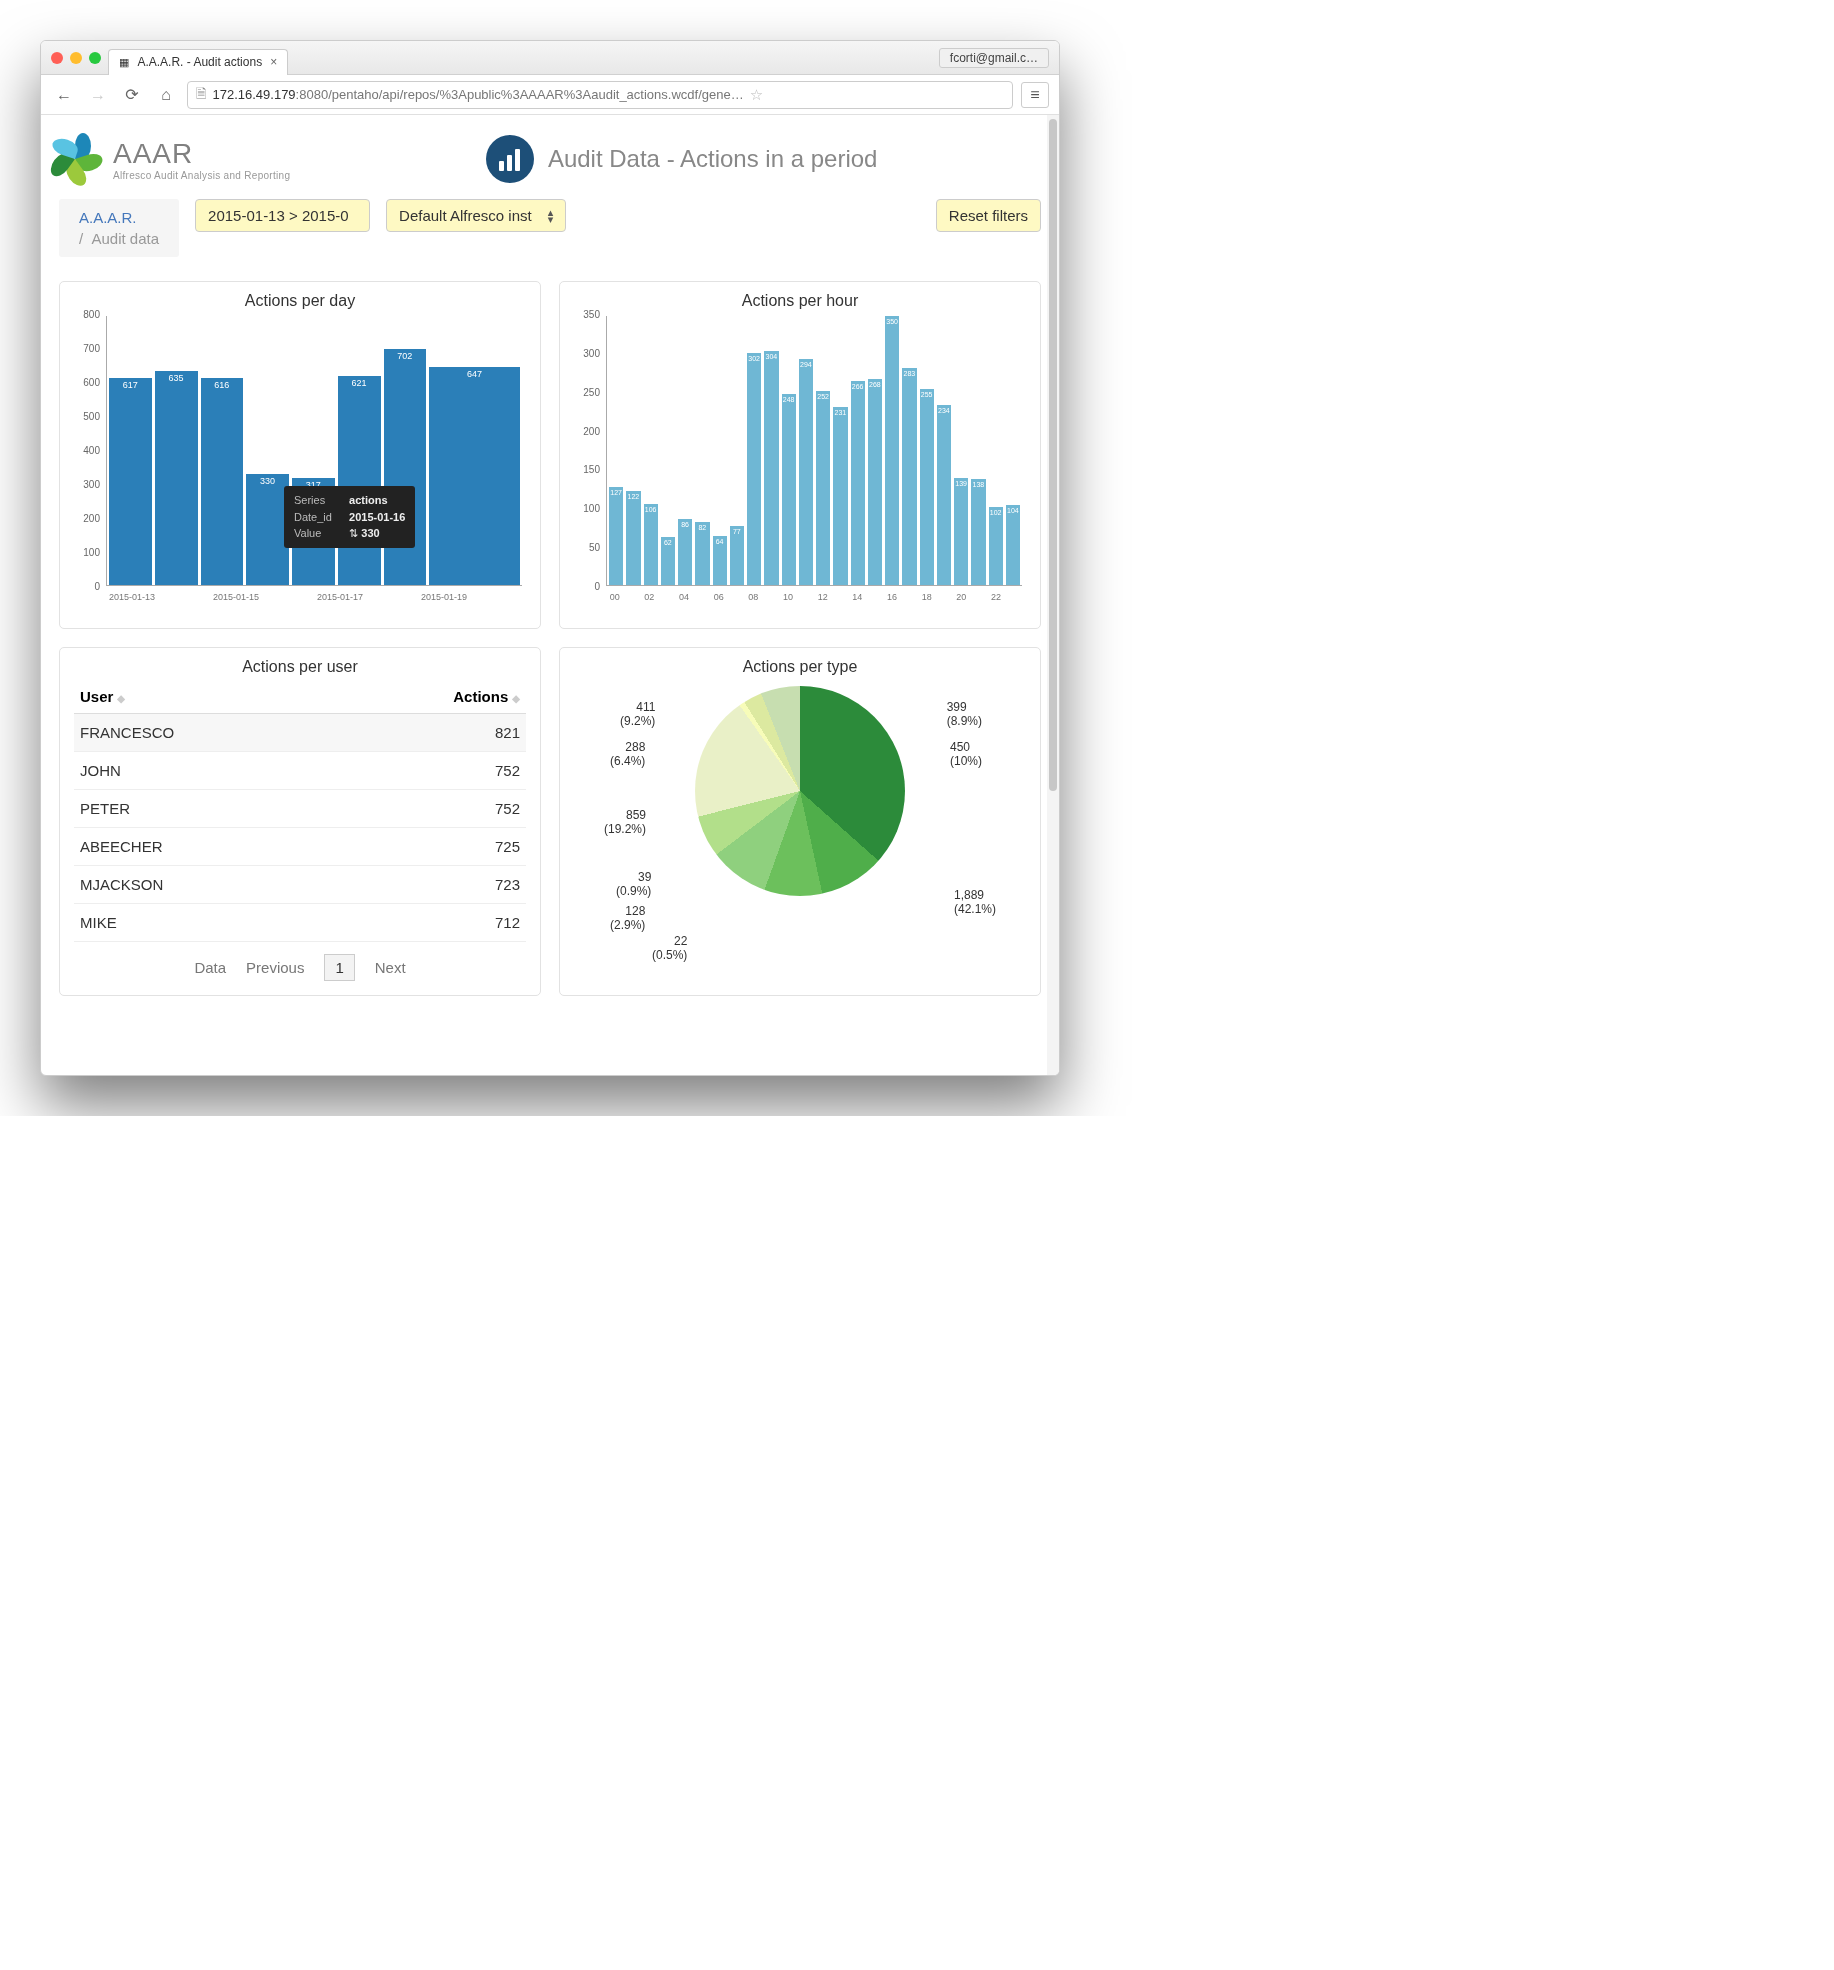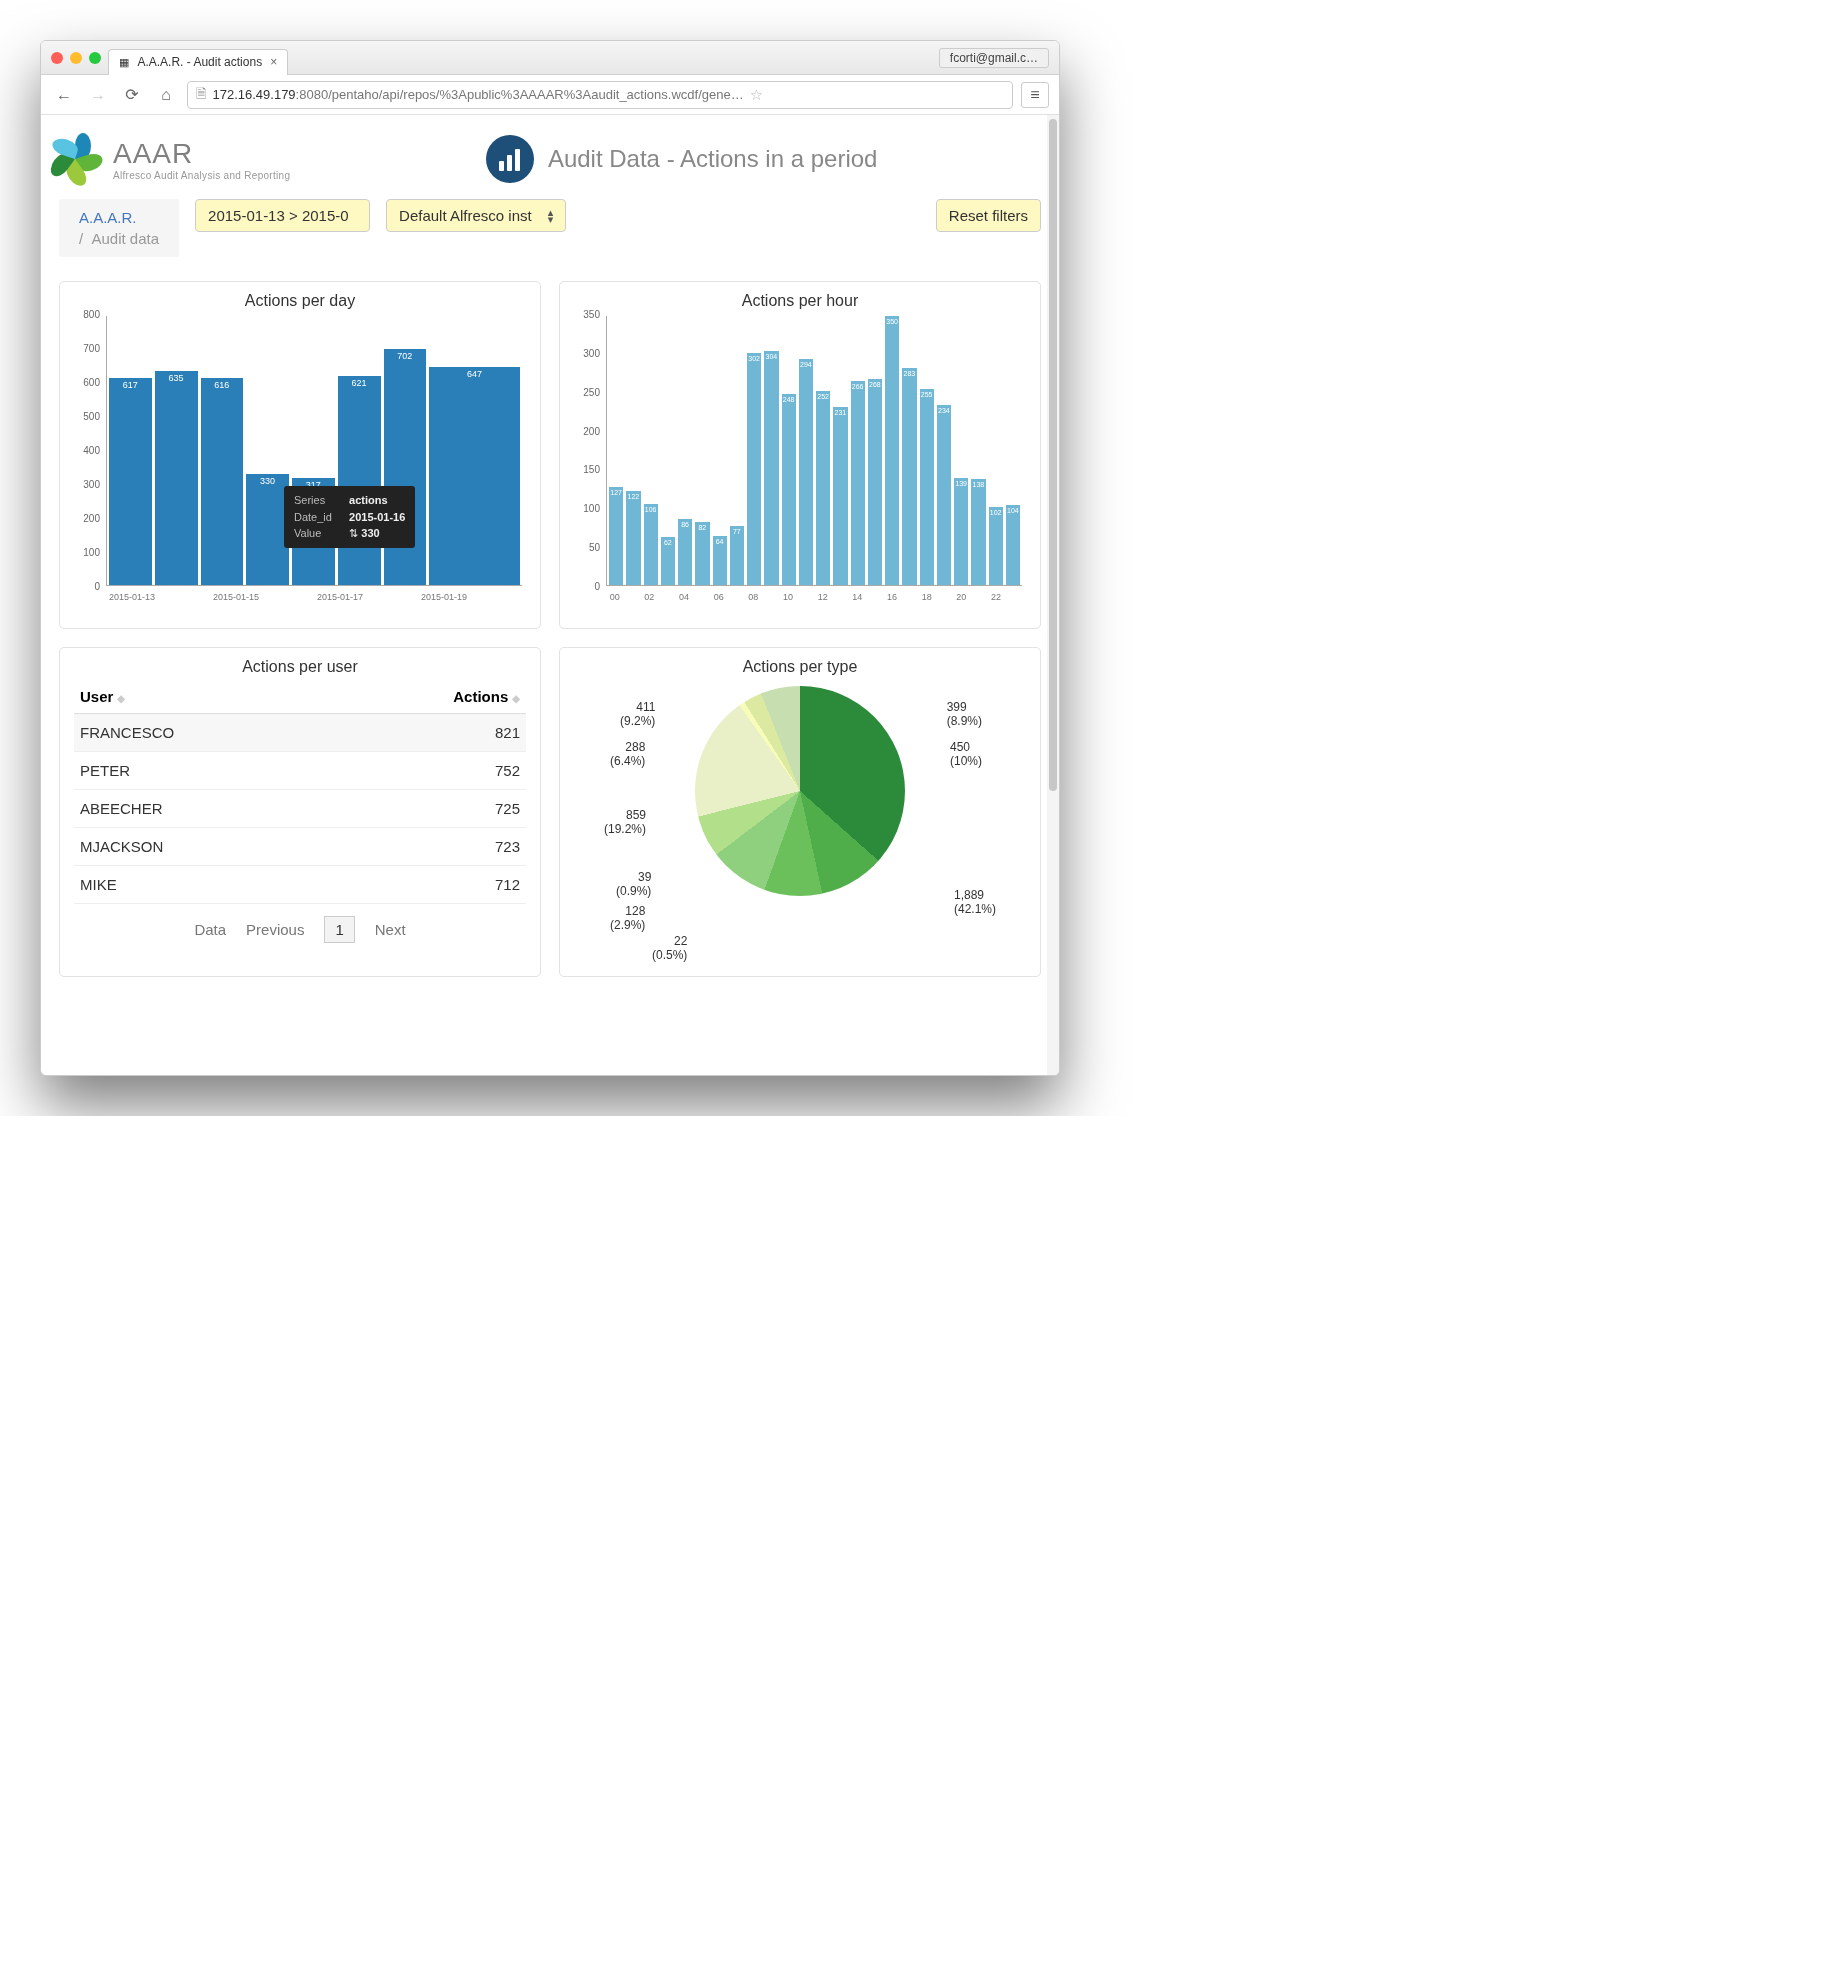--- a/index.html
+++ b/index.html
@@ -318,20 +318,24 @@
             <th><span>User</span><span class="sort-ic">◆</span></th>
             <th><span>Actions</span><span class="sort-ic">◆</span></th>
           </tr>
             </thead>
           <tbody id="tbody">
               <tr>
                 <td>FRANCESCO</td>
                 <td>821</td>
               </tr>
               <tr>
+                <td>JOHN</td>
+                <td>752</td>
+              </tr>
+              <tr>
                 <td>PETER</td>
                 <td>752</td>
               </tr>
               <tr>
                 <td>ABEECHER</td>
                 <td>725</td>
               </tr>
               <tr>
                 <td>MJACKSON</td>
                 <td>723</td>

